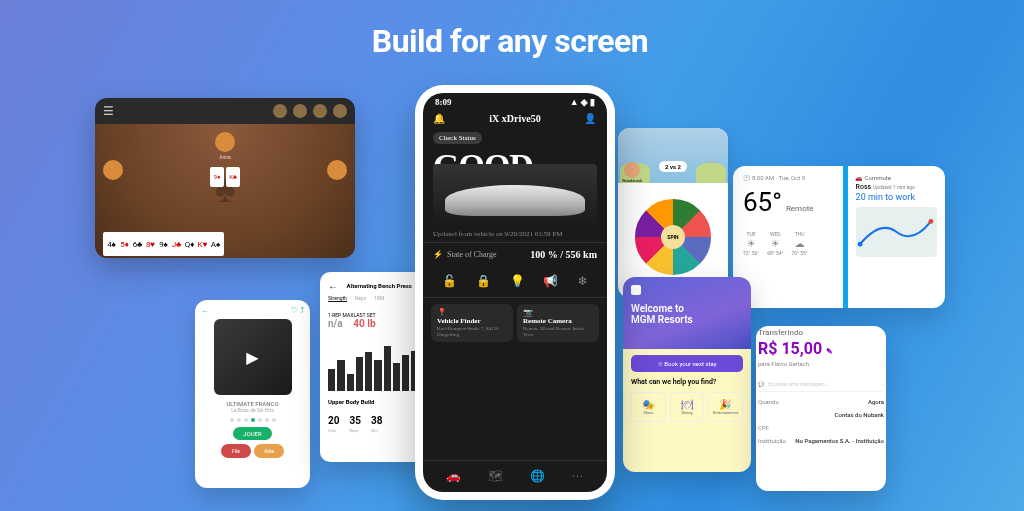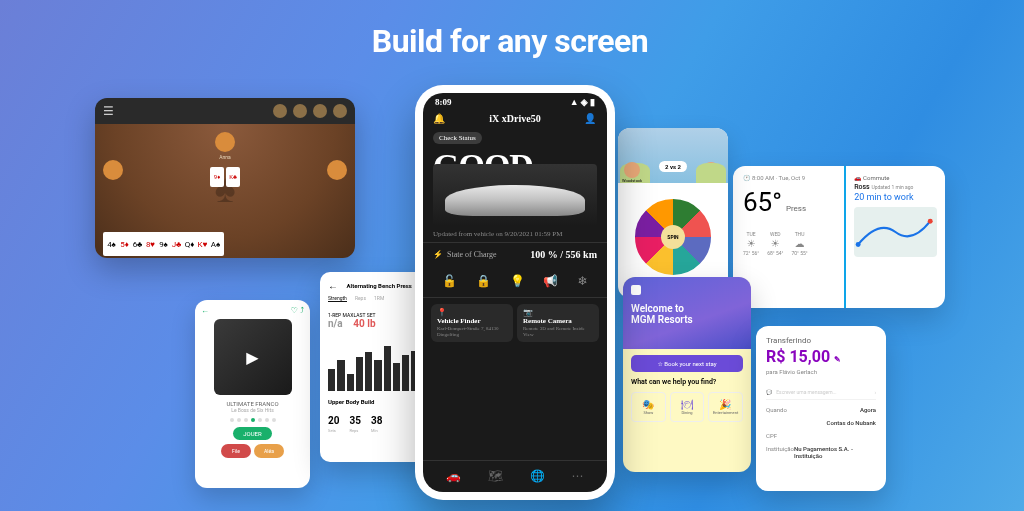--- a/index.html
+++ b/index.html
@@ -389,21 +389,21 @@
   height: 142px;
   background: #fff;
   border-radius: 12px;
   box-shadow: 0 12px 28px rgba(0,0,0,.15);
   z-index: 2;
   display: flex;
 }
 .commute-left {
   flex: 1.1;
   padding: 8px 10px;
-  border-right: 2px solid #0ea5e9;
+  border-right: 5px solid #0ea5e9;
 }
 .commute-time { font-size: 6px; color: #888; }
 .commute-temp { font-size: 26px; font-weight: 400; margin-top: 6px; display: flex; align-items: baseline; gap: 4px;}
 .commute-temp .cond { font-size: 8px; color: #666; }
 .forecast-row { display: flex; gap: 8px; margin-top: 14px; }
 .forecast-col { display: flex; flex-direction: column; align-items: center; font-size: 5px; color: #888; gap: 1px;}
 .forecast-col .wi { font-size: 10px; }
 .commute-right {
   flex: 1;
   padding: 8px;
@@ -426,21 +426,21 @@
 .transfer-card {
   position: absolute;
   left: 756px;
   top: 326px;
   width: 130px;
   height: 165px;
   background: #fff;
   border-radius: 12px;
   box-shadow: 0 12px 28px rgba(0,0,0,.18);
   z-index: 5;
-  padding: 10px;
+  padding: 2px;
 }
 .transfer-card .tt { font-size: 8px; color: #666; }
 .transfer-card .amt { font-size: 16px; font-weight: 700; color: #8a05be; margin-top: 2px; }
 .transfer-card .amt .pen { font-size: 8px; }
 .transfer-card .to { font-size: 6px; color: #888; margin-top: 2px;}
 .transfer-card .msg { font-size: 5px; color: #ccc; margin-top: 10px; padding: 4px 0; border-bottom: 1px solid #f2f2f2; display:flex; justify-content:space-between;}
 .transfer-row { display: flex; justify-content: space-between; font-size: 6px; margin-top: 6px; }
 .transfer-row .l { color: #888; }
 .transfer-row .v { color: #333; font-weight: 500; }
 </style>
@@ -641,21 +641,21 @@
           <span>Entertainment</span>
         </div>
     </div>
   </div>
 
   <div class="commute-card">
     <div class="commute-left">
       <div class="commute-time">🕐 8:00 AM · Tue, Oct 9</div>
       <div class="commute-temp">
         <span>65°</span>
-        <span class="cond">Press</span>
+        <span class="cond">Remote</span>
       </div>
       <div class="forecast-row">
           <div class="forecast-col">
             <span>TUE</span>
             <span class="wi">☀</span>
             <span>72° 56°</span>
           </div>
           <div class="forecast-col">
             <span>WED</span>
             <span class="wi">☀</span>

